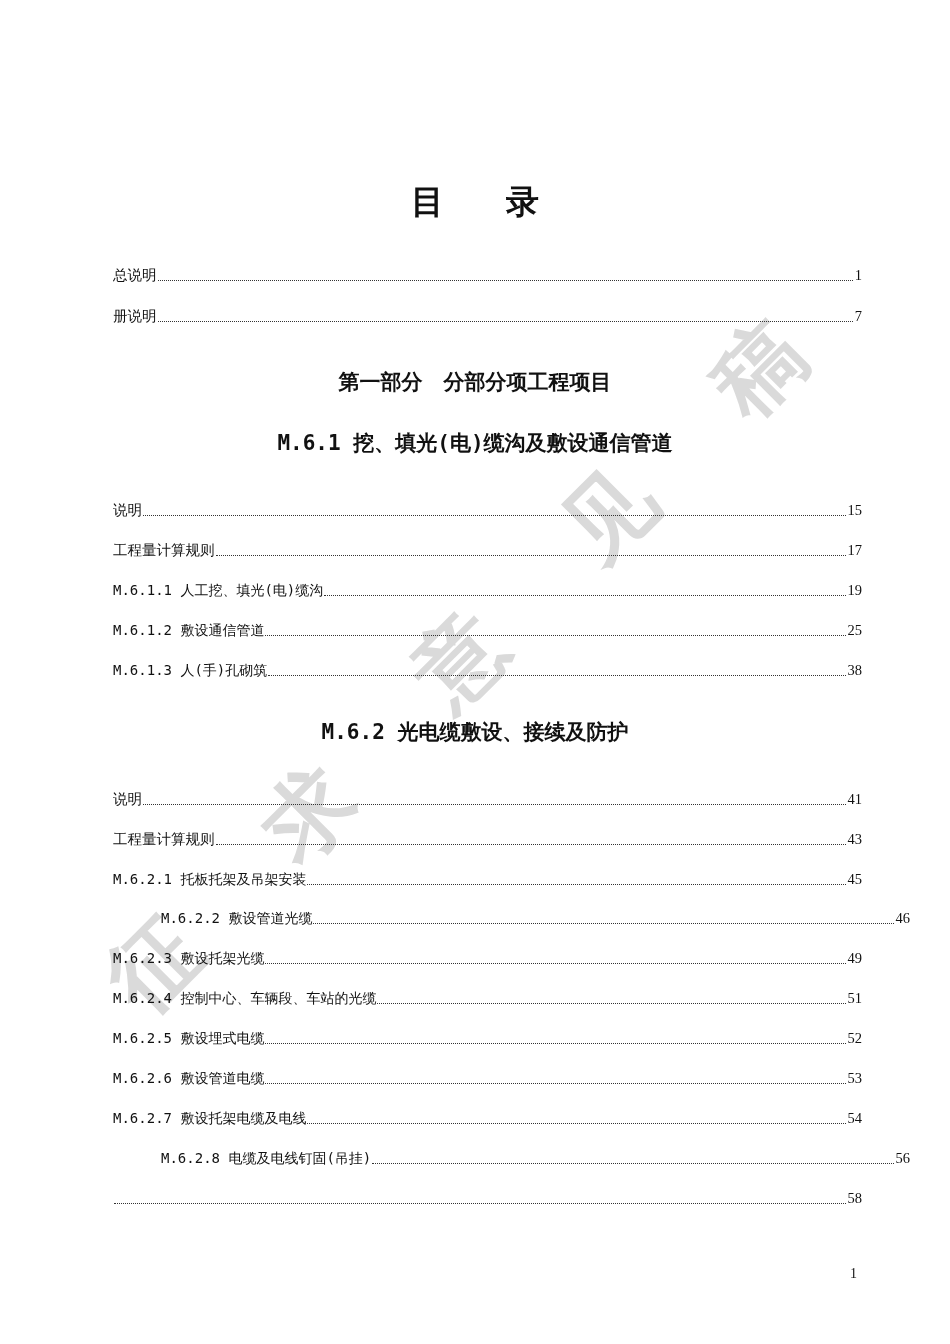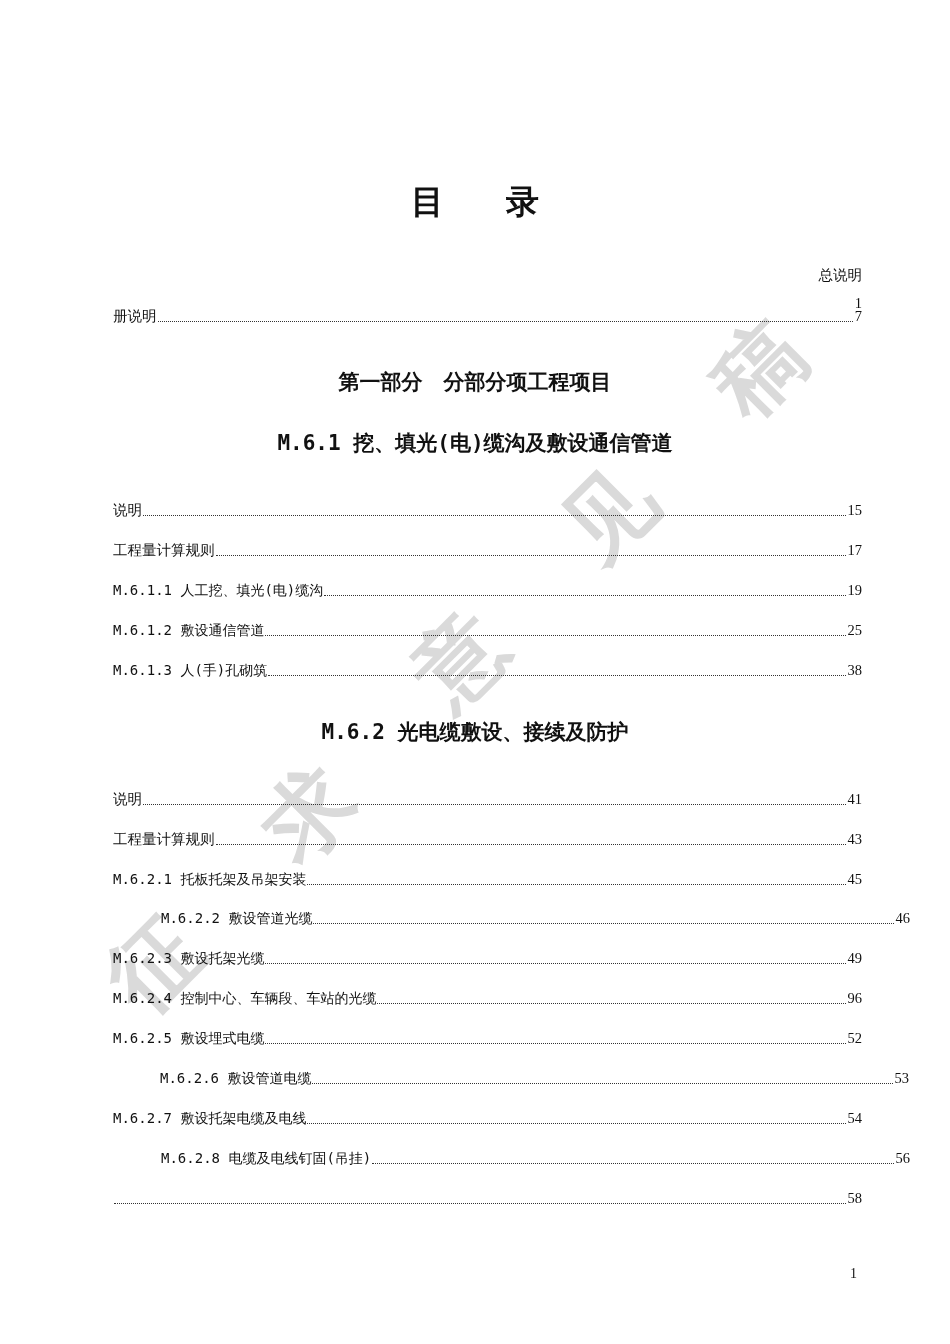--- a/index.html
+++ b/index.html
@@ -32,21 +32,21 @@
   <div class="watermark" style="left:110px; top:905px;">征</div>
   <div class="watermark" style="left:265px; top:755px;">求</div>
   <div class="watermark" style="left:415px; top:600px;">意</div>
   <div class="watermark" style="left:565px; top:455px;">见</div>
   <div class="watermark" style="left:715px; top:310px;">稿</div>
 
   <div class="title">
     <span>目</span><span class="gap"></span><span>录</span>
   </div>
 
-  <div class="toc-row" style="top:264px;flex-direction:column;">
+  <div class="toc-row" style="top:264px;">
     <span class="lbl cn">总说明</span>
     <span class="dots"></span>
     <span class="pg">1</span>
   </div>
   <div class="toc-row" style="top:305px;">
     <span class="lbl cn">册说明</span>
     <span class="dots"></span>
     <span class="pg">7</span>
   </div>
 
@@ -103,28 +103,28 @@
     <span class="pg">46</span>
   </div>
   <div class="toc-row" style="top:947px;">
     <span class="lbl">M.6.2.3 敷设托架光缆</span>
     <span class="dots"></span>
     <span class="pg">49</span>
   </div>
   <div class="toc-row" style="top:987px;">
     <span class="lbl">M.6.2.4 控制中心、车辆段、车站的光缆</span>
     <span class="dots"></span>
-    <span class="pg">96</span>
+    <span class="pg">51</span>
   </div>
   <div class="toc-row" style="top:1027px;">
     <span class="lbl">M.6.2.5 敷设埋式电缆</span>
     <span class="dots"></span>
     <span class="pg">52</span>
   </div>
-  <div class="toc-row" style="top:1067px;margin-left:47px;">
+  <div class="toc-row" style="top:1067px;">
     <span class="lbl">M.6.2.6 敷设管道电缆</span>
     <span class="dots"></span>
     <span class="pg">53</span>
   </div>
   <div class="toc-row" style="top:1107px;">
     <span class="lbl">M.6.2.7 敷设托架电缆及电线</span>
     <span class="dots"></span>
     <span class="pg">54</span>
   </div>
   <div class="toc-row" style="top:1147px;padding-left:48px;">

